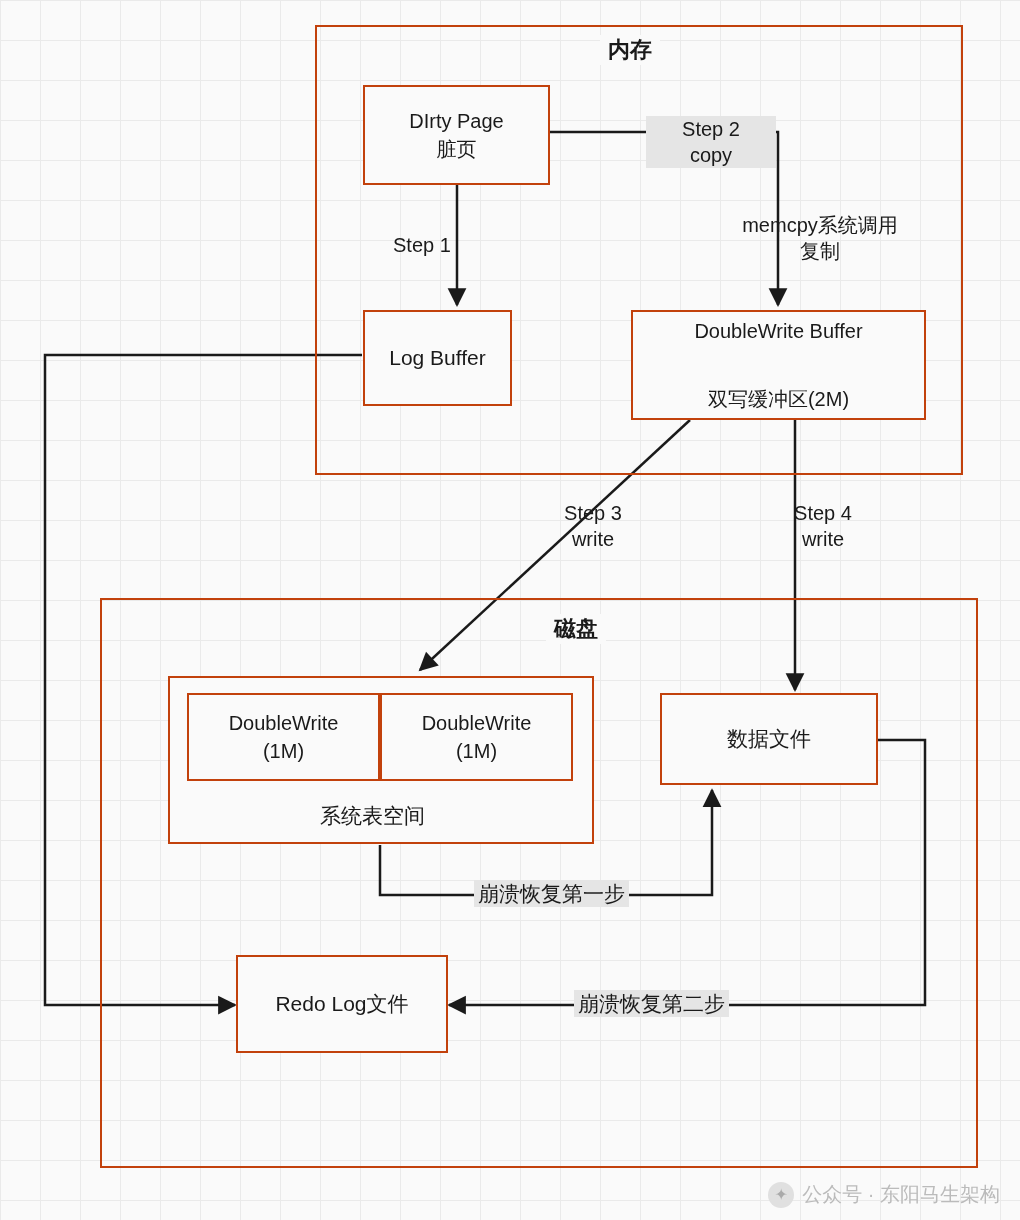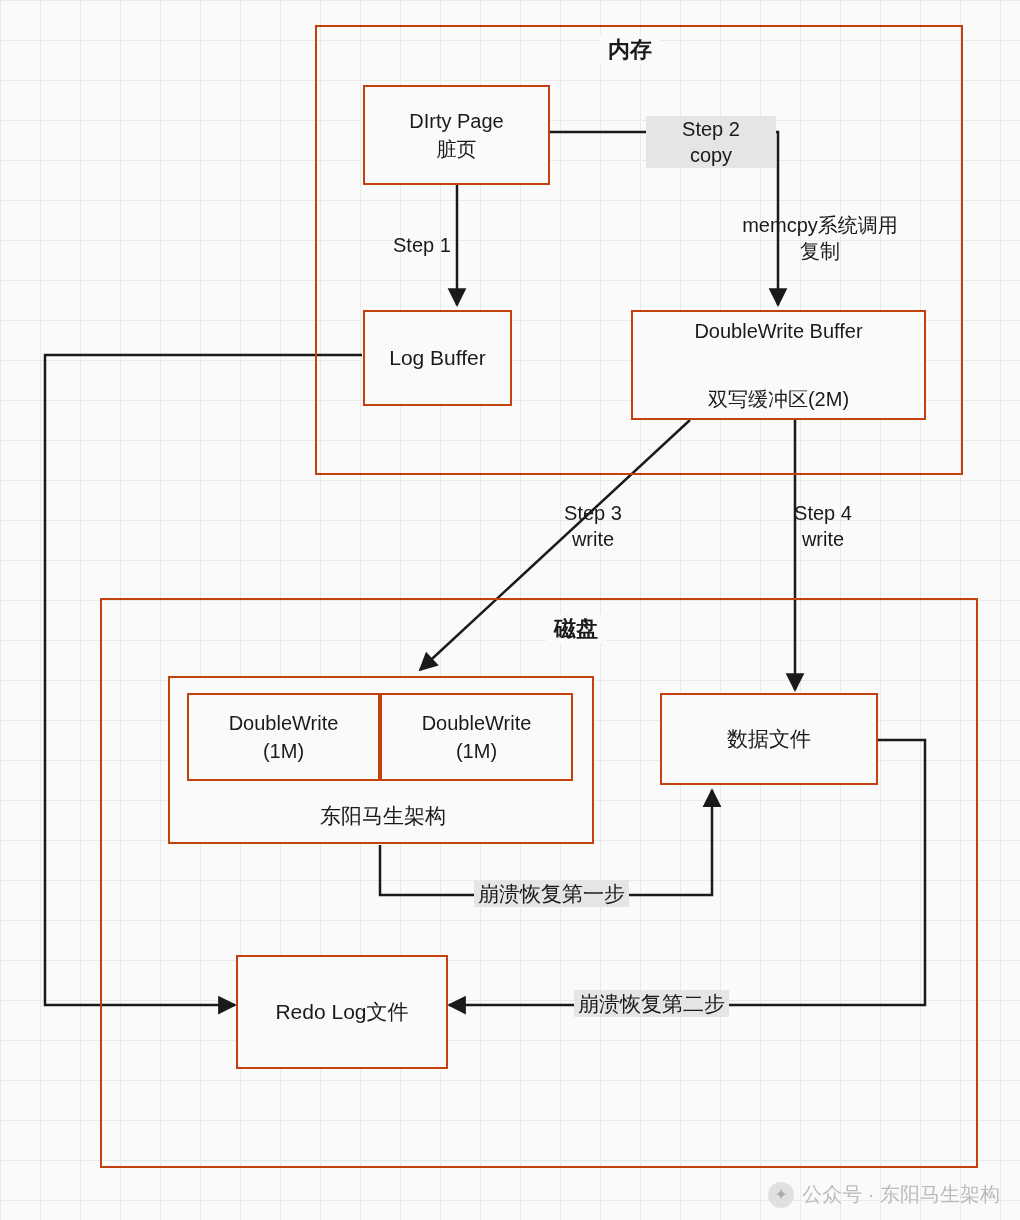--- a/index.html
+++ b/index.html
@@ -133,37 +133,37 @@
 <div class="label" style="left:758px; top:500px; width:130px; background:transparent;">
   <span>Step 4</span><br>
   <span>write</span>
 </div>
 
 <div class="box container-box" style="left:100px; top:598px; width:878px; height:570px;"></div>
 <div class="title" style="left:546px; top:614px;">磁盘</div>
 
 <div class="box" style="left:168px; top:676px; width:426px; height:168px; justify-content:flex-end; padding-bottom:10px;">
 </div>
-<div class="label" style="left:316px; top:802px; font-size:21px; background:transparent;">东阳马生架构</div>
+<div class="label" style="left:316px; top:802px; font-size:21px; background:transparent;">系统表空间</div>
 
 <div class="box" style="left:187px; top:693px; width:193px; height:88px;">
   <span>DoubleWrite</span>
   <span>(1M)</span>
 </div>
 
 <div class="box" style="left:380px; top:693px; width:193px; height:88px;">
   <span>DoubleWrite</span>
   <span>(1M)</span>
 </div>
 
 <div class="box" style="left:660px; top:693px; width:218px; height:92px; font-size:21px;">
   <span>数据文件</span>
 </div>
 
-<div class="box" style="left:236px; top:955px; width:212px; height:114px; font-size:21px;">
+<div class="box" style="left:236px; top:955px; width:212px; height:98px; font-size:21px;">
   <span>Redo Log文件</span>
 </div>
 
 <div class="label" style="left:474px; top:880px; font-size:21px;">崩溃恢复第一步</div>
 
 <div class="label" style="left:574px; top:990px; font-size:21px;">崩溃恢复第二步</div>
 
 <div class="watermark">
   <span class="wmicon">✦</span>
   <span>公众号 · 东阳马生架构</span>

